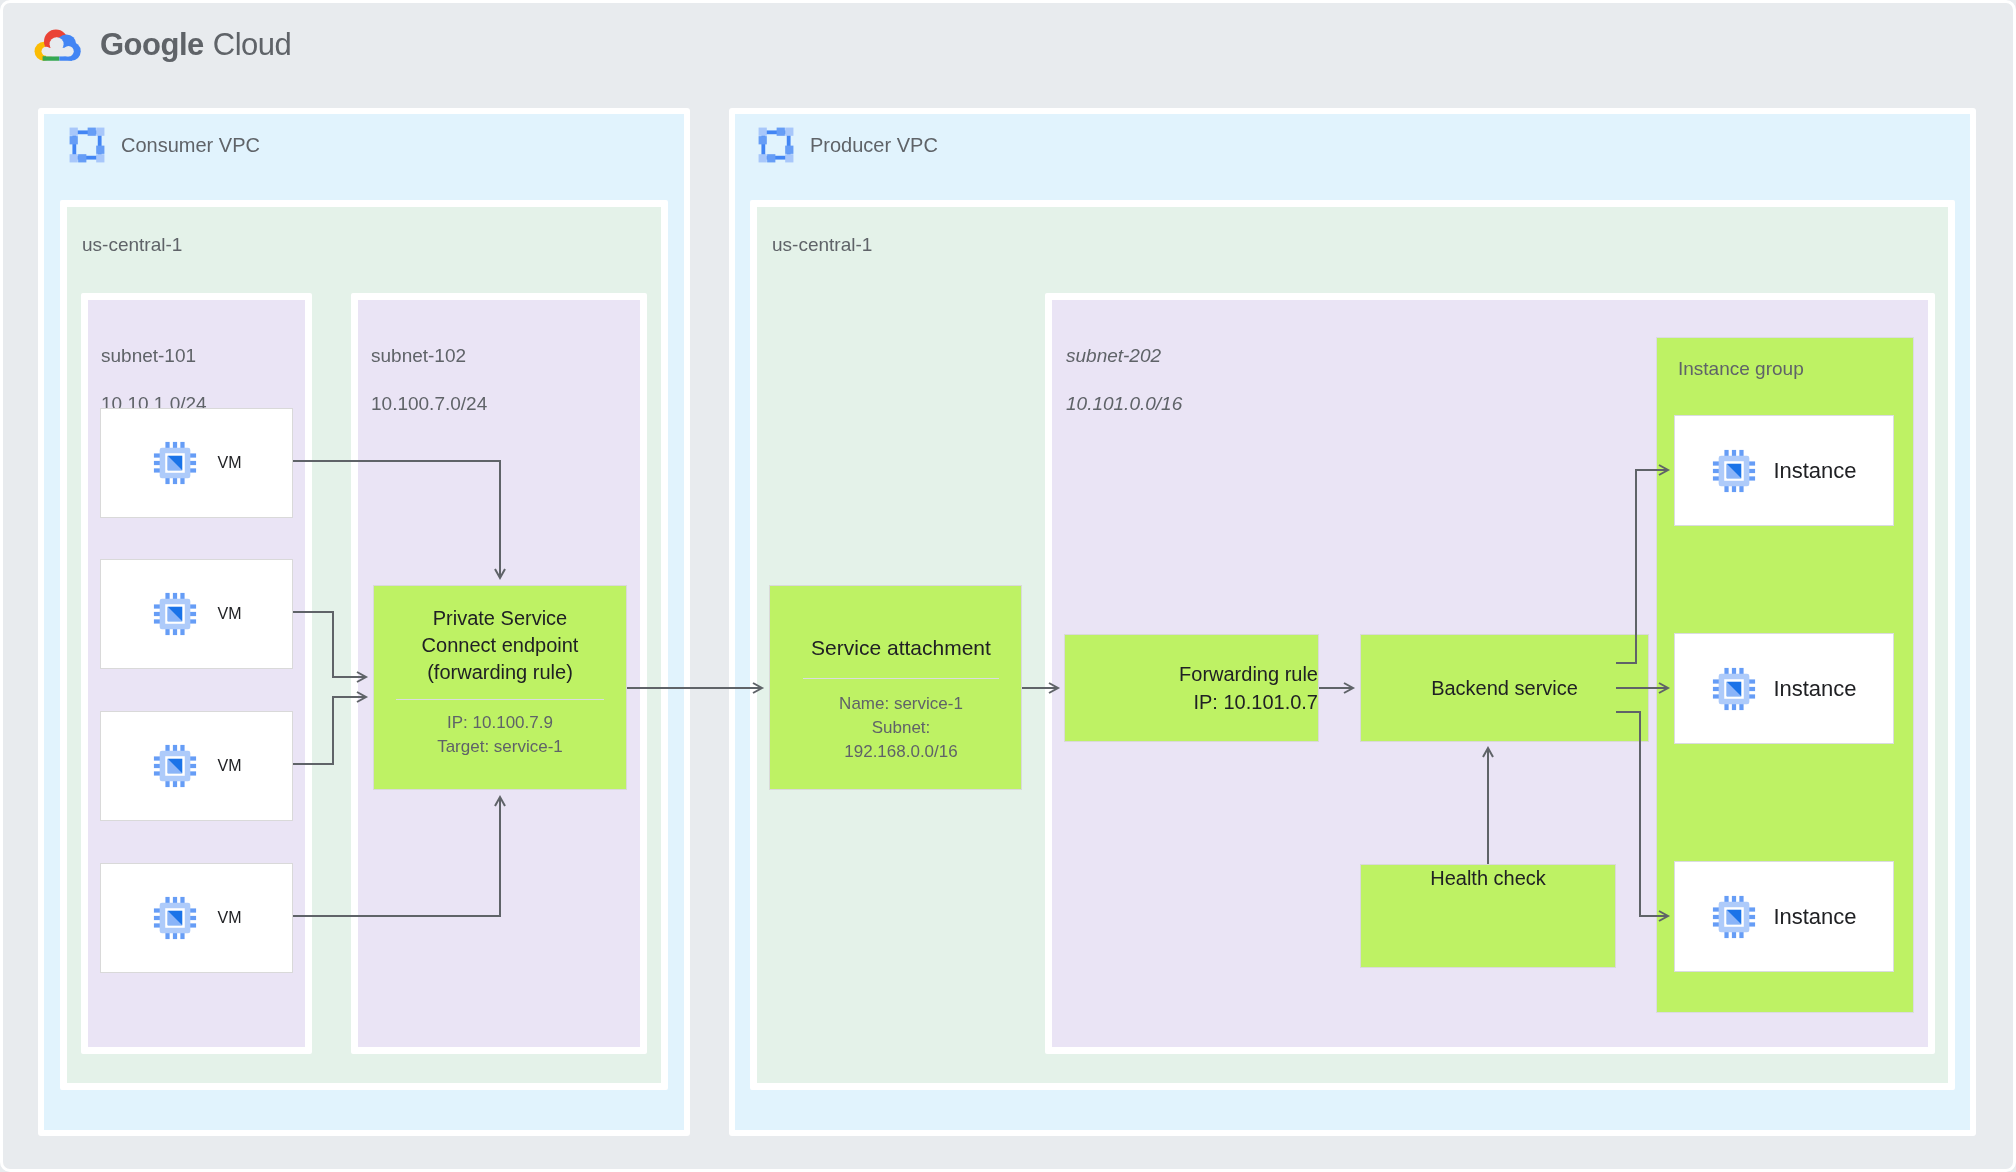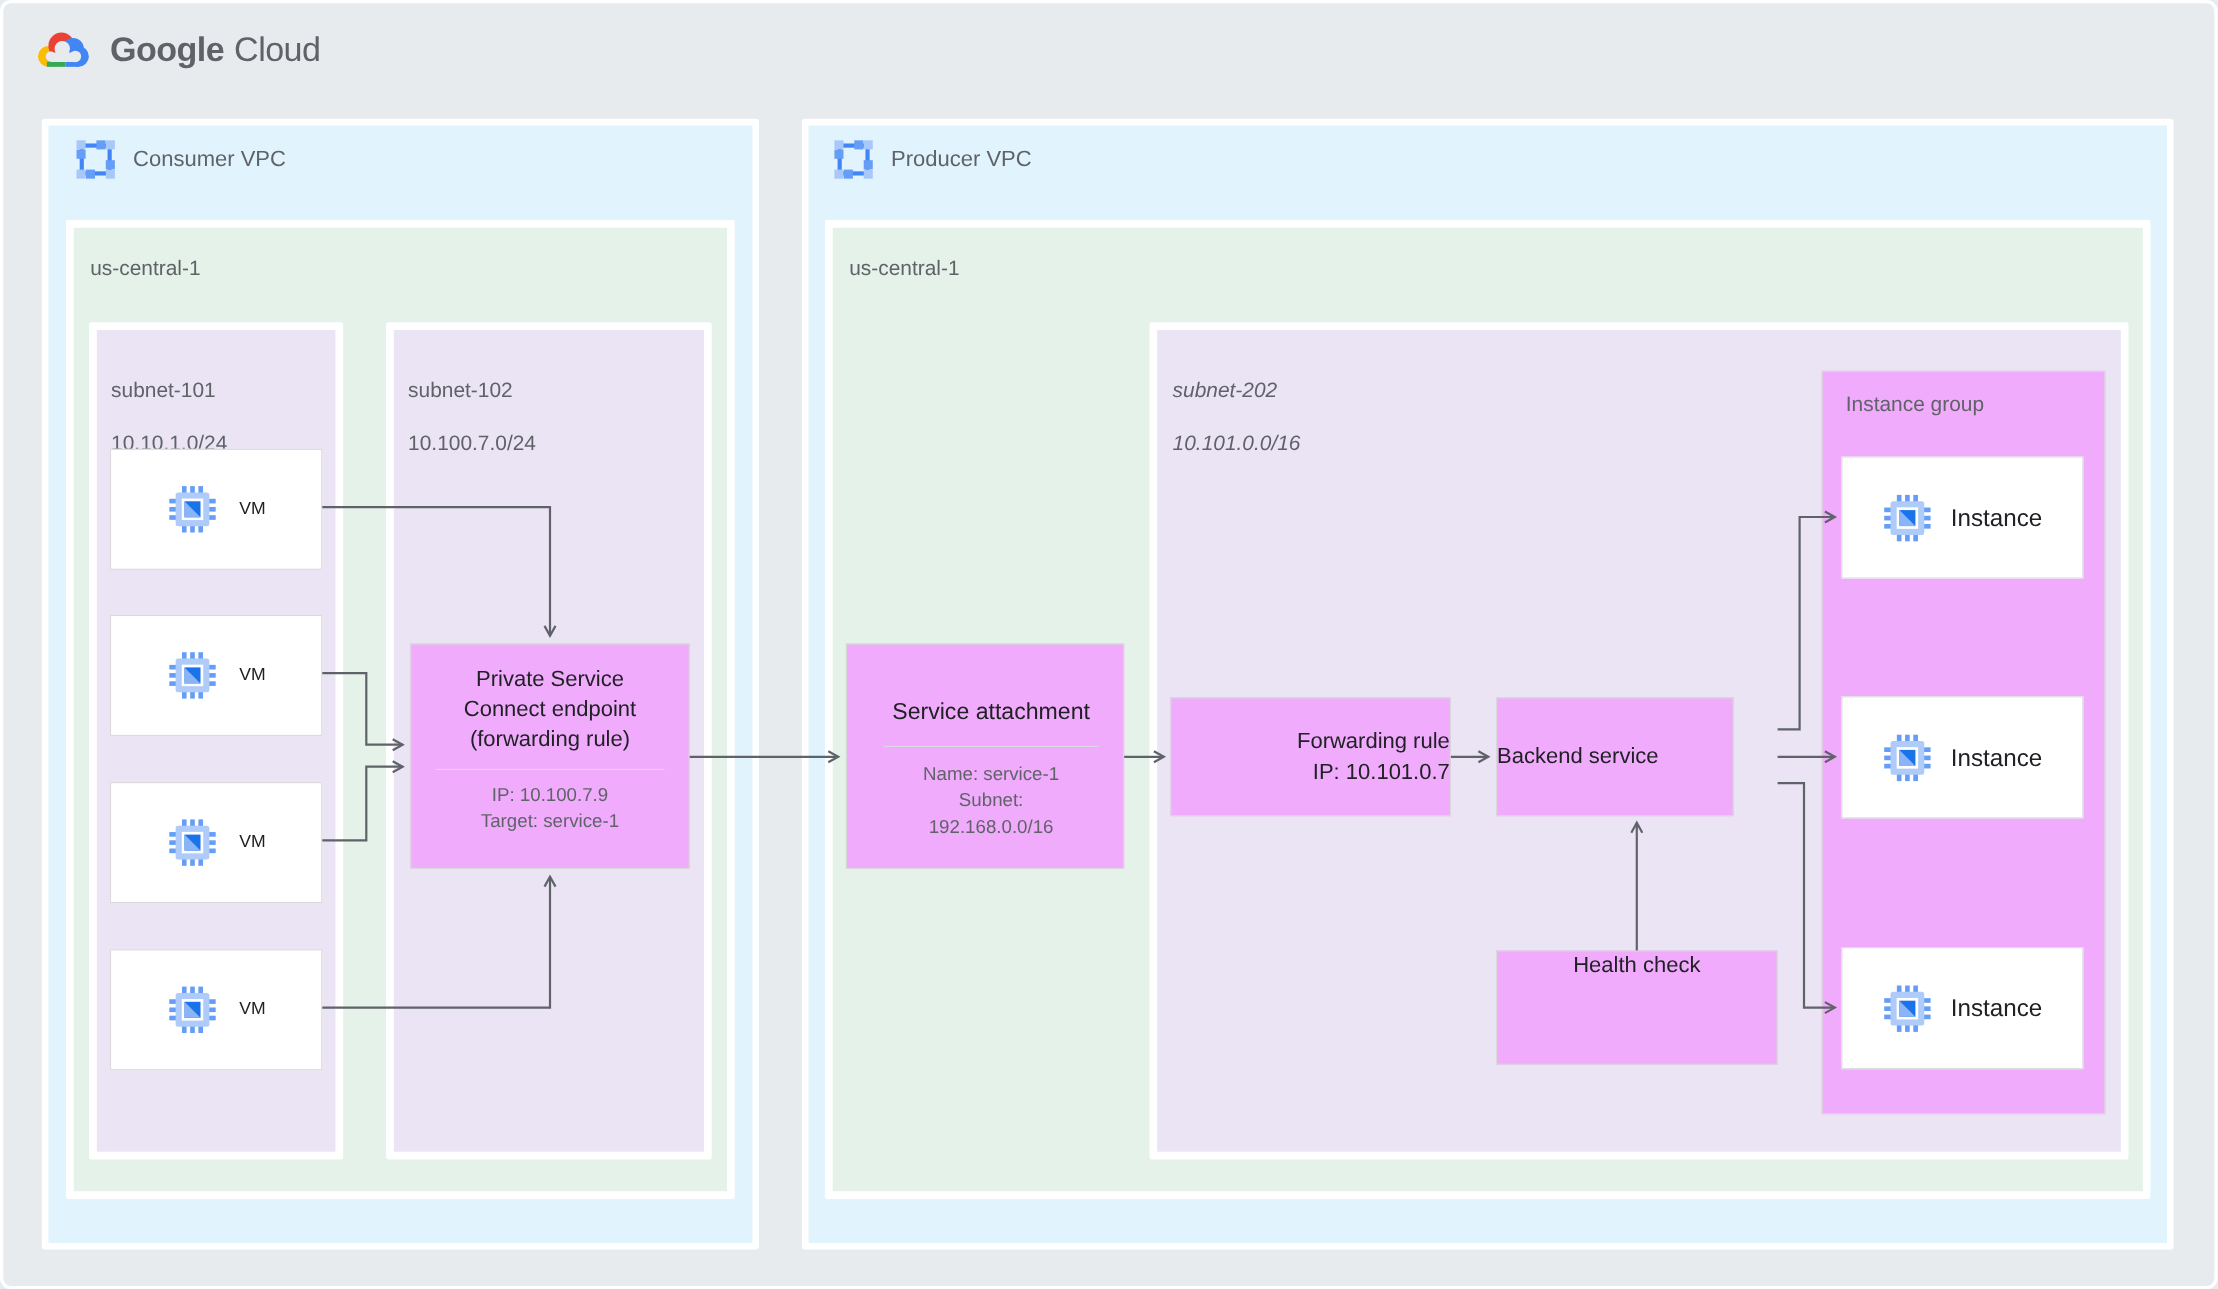--- a/index.html
+++ b/index.html
@@ -38,21 +38,21 @@
   #producer-vpc-header { left:757px; top:126px; }
   .vpc-label { font-size:20px; color:#5f6368; }
   .region-label { font-size:19px; color:#5f6368; z-index:2; }
   #consumer-region-label { left:82px;  top:234px; }
   #producer-region-label { left:772px; top:234px; }
   .subnet-label { font-size:19px; line-height:24px; color:#5f6368; z-index:2; white-space:pre-line; }
   #subnet-101-label { left:101px;  top:320px; }
   #subnet-102-label { left:371px;  top:320px; }
   #subnet-202-label { left:1066px; top:320px;font-style:italic; }
   
-  .node { background:#f0abfc; border:1px solid #d9d9d9; z-index:2; }
+  .node { background:#bef264; border:1px solid #d9d9d9; z-index:2; }
   .vm-layer { left:81px; top:293px; width:231px; height:761px; z-index:3; }
   .vm-box {
     position:absolute; left:19px; width:193px; height:110px;
     background:#ffffff; border:1px solid #d9d9d9;
     display:flex; align-items:center; justify-content:center; gap:20px;
   }
   .vm-box:nth-child(1){ top:115px; }
   .vm-box:nth-child(2){ top:266px; }
   .vm-box:nth-child(3){ top:418px; }
   .vm-box:nth-child(4){ top:570px; }
@@ -61,22 +61,22 @@
   .node-title { font-size:20px; line-height:27px; color:#202124; }
   #psc-box .node-title { padding:0 24px; }
   .divider { height:1px; background:#dadce0; margin:13px 22px 11px 22px; }
   .node-sub { font-size:17px; line-height:24px; color:#5f6368; }
   #sa-box { left:769px; top:585px; width:253px; height:205px; text-align:center; padding-top:48px;padding-left:11px; }
   #sa-box .node-title { font-size:21px; }
   #sa-box .divider { margin:17px 22px 13px 22px; }
   #fr-box { left:1064px; top:634px; width:255px; height:108px;
     display:flex; flex-direction:column; align-items:flex-end; justify-content:center;padding-left:28px; }
   #fr-box .node-title { line-height:28px; }
-  #be-box { left:1360px; top:634px; width:216px; height:108px;
-    display:flex; align-items:center; }
+  #be-box { left:1360px; top:634px; width:289px; height:108px;
+    display:flex; align-items:center; justify-content:center; }
   #hc-box { left:1360px; top:864px; width:256px; height:104px;
     display:flex; justify-content:center; }
   #ig-box { left:1656px; top:337px; width:258px; height:676px; border-color:#dadce0; }
   #ig-label { left:1678px; top:358px; font-size:19px; color:#5f6368; z-index:3; }
   .instance-layer { left:1656px; top:337px; width:258px; height:676px; z-index:3; }
   .instance-box {
     position:absolute; left:18px; width:220px; height:111px;
     background:#ffffff; border:1px solid #dadce0;
     display:flex; align-items:center; justify-content:center; gap:16px;
   }

